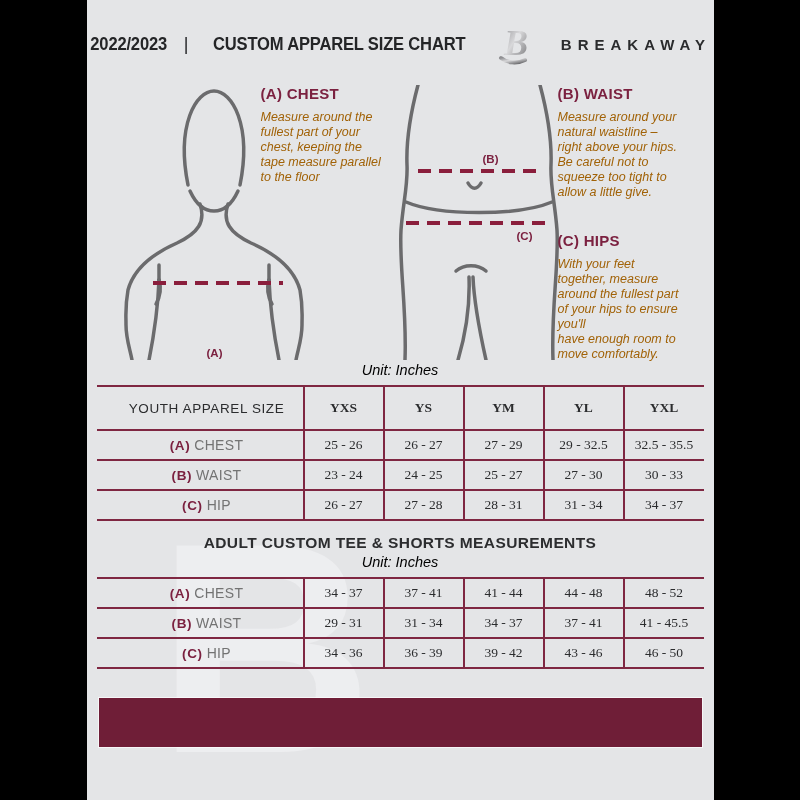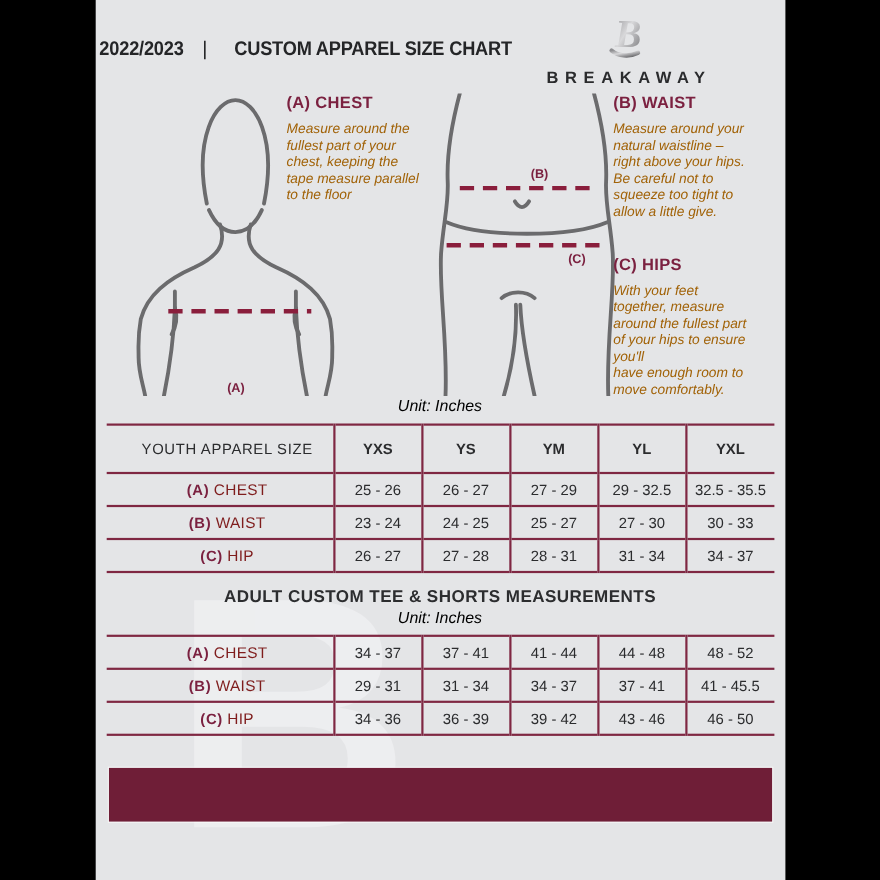--- a/index.html
+++ b/index.html
@@ -38,21 +38,21 @@
   .masthead{
     display:flex;align-items:center;justify-content:flex-start;
     gap:12px;padding-top:27px;height:61px;
   }
   .masthead .year,.masthead .doc-title{
     font-weight:bold;font-size:18px;letter-spacing:-0.2px;color:#242527;
     transform:scaleX(.92);transform-origin:center;white-space:nowrap;
   }
   .masthead .sep{font-size:18px;font-weight:300;color:#242527;padding:0 2px;}
   .brand{
-    display:flex;align-items:center;gap:8px;margin-left:8px;flex-direction:column;
+    display:flex;align-items:center;gap:24px;margin-left:8px;
   }
   .brand-name{
     font-weight:bold;font-size:15px;letter-spacing:6px;color:#2a2b2d;white-space:nowrap;
   }
 
   
   .hero{position:relative;height:275px;margin-top:24px;}
   .fig{position:absolute;top:0;}
   .fig-upper{left:27px;}
   .fig-lower{left:307px;}
@@ -89,29 +89,29 @@
     border-collapse:collapse;table-layout:fixed;
     border-top:2px solid var(--border);
     border-bottom:2px solid var(--border);
   }
   table.size-table col.lblcol{width:207px;}
   table.size-table td{
     height:30px;text-align:center;vertical-align:middle;
     font-size:13.5px;color:#2b2c2e;
   }
   table.size-table tr.hdr td{height:44px;}
-  table.size-table td + td{border-left:2px solid var(--border);}
+  table.size-table td + td{border-left:2px solid var(--border);font-family:Liberation Serif, serif;}
   table.size-table tr + tr td{border-top:2px solid var(--border);}
   td.lbl{
     text-align:left;padding-left:14px;font-size:13.5px;letter-spacing:.6px;
     color:#3c3d3f;
   }
   td.size-hdr{font-weight:bold;font-size:14px;color:#242527;}
   .row-prefix{font-weight:bold;color:var(--maroon);margin-right:4px;}
-  .row-name{color:#7f1d1d;font-size:14px;letter-spacing:.3px;}
+  .row-name{color:#737373;font-size:14px;letter-spacing:.3px;}
 
   
   .footer-bar{
     margin:29px 12px 0;height:49px;
     background:var(--maroon-bar);
     outline:1px solid rgba(255,255,255,.65);
   }
 </style>
 </head>
 <body>

